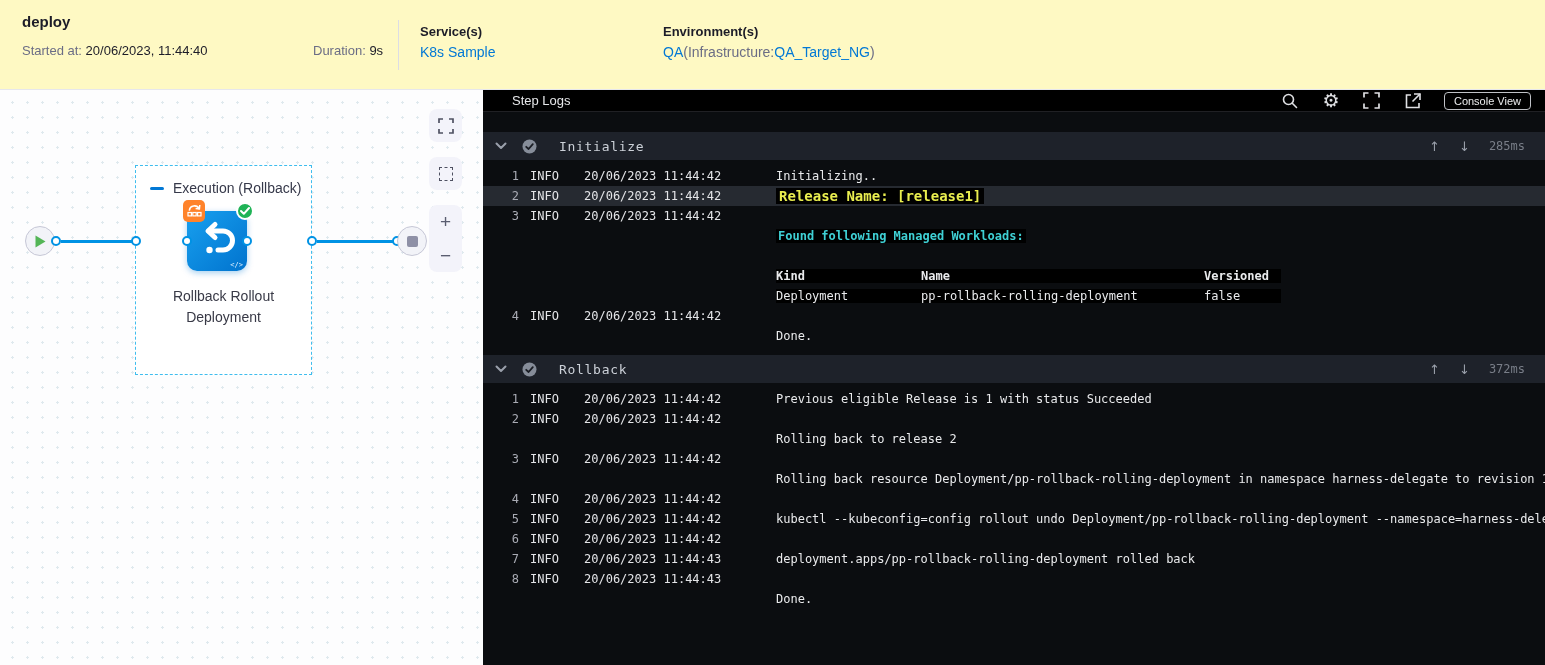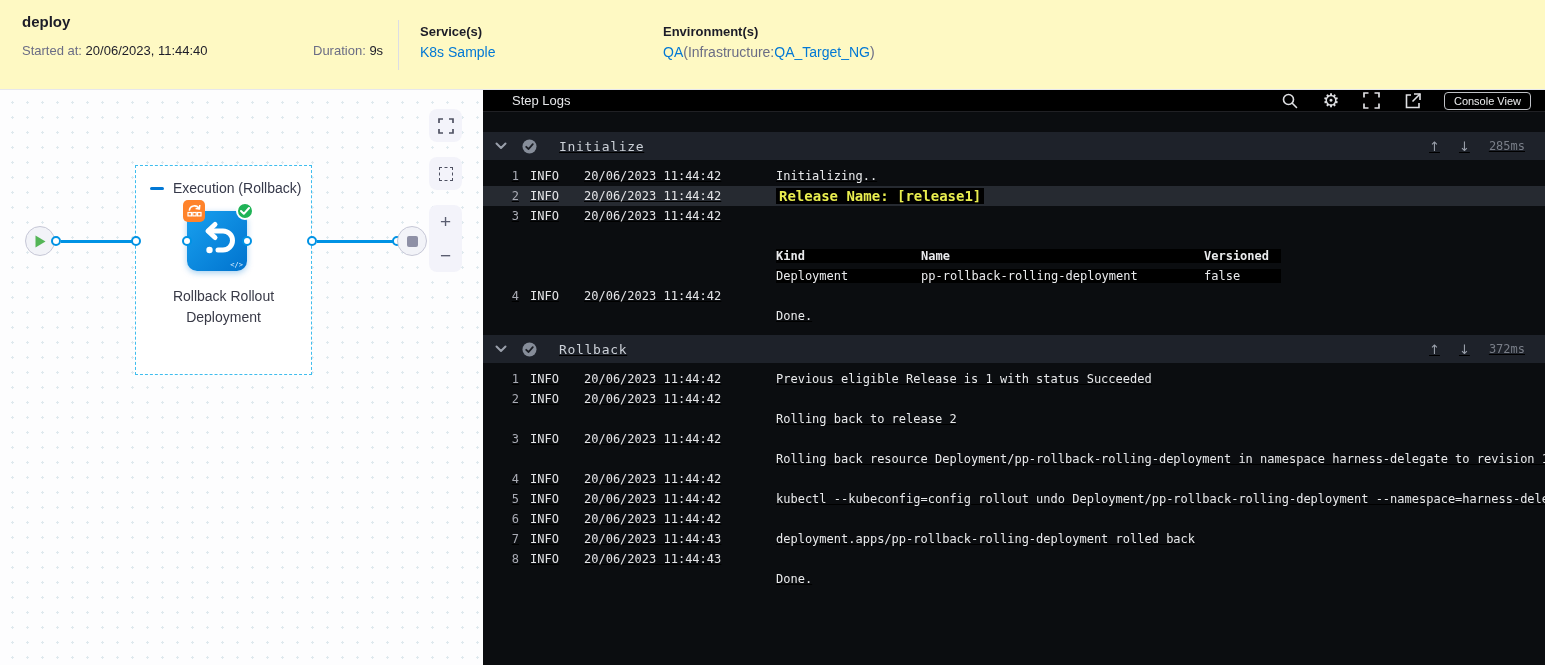--- a/index.html
+++ b/index.html
@@ -66,21 +66,21 @@
     background:#0b0d10; overflow:hidden; }
   .log-topbar { height:22px; background:#000; border-bottom:1px solid #202024;
     display:flex; align-items:center; }
   .log-title { margin-left:29px; font-size:13px; color:#e6e7e9; }
   .log-topbar-right { margin-left:auto; margin-right:14px; display:flex; align-items:center; gap:21px; }
   .tb-icon { color:#dfe0e3; display:flex; align-items:center; justify-content:center; width:20px; height:20px; }
   .gear-glyph { font-size:19px; line-height:1; }
   .console-btn { border:1px solid #bfc1c6; border-radius:4px; padding:2px 9px;
     font-size:11px; color:#ecedee; background:transparent; font-family:"Liberation Sans",sans-serif; }
 
-  .log-body { padding-top:20px; font-family:"DejaVu Sans Mono", monospace; font-size:12px;text-decoration:underline; }
+  .log-body { padding-top:20px; font-family:"DejaVu Sans Mono", monospace; font-size:12px; }
   .sec-header { height:28px; background:#1e222a; display:flex; align-items:center; color:#ccd1d8; }
   .log-section + .log-section .sec-header { margin-top:5px; }
   .chev { margin-left:12px; width:12px; display:flex; align-items:center; }
   .chev.collapsed svg { transform:rotate(-90deg); }
   .check-wrap { margin-left:15px; display:flex; align-items:center; }
   .sec-title { margin-left:22px; font-size:13px; letter-spacing:0.7px; }
   .sec-right { margin-left:auto; margin-right:20px; display:flex; align-items:center; gap:19px; }
   .arr { color:#9aa0ab; font-size:13px; font-family:"DejaVu Sans", sans-serif; }
   .sec-dur { color:#797e88; font-size:12px; }
 
@@ -246,20 +246,21 @@
             <span class="sec-right">
               <span class="arr">↑</span>
               <span class="arr">↓</span>
               <span class="sec-dur">285ms</span>
             </span>
           </div>
           <div class="sec-lines">
             <div class="log-line"><span class="c-num">1</span><span class="c-level">INFO</span><span class="c-time">20/06/2023 11:44:42</span><span class="c-msg"><span>Initializing..</span></span></div>
             <div class="log-line highlight"><span class="c-num">2</span><span class="c-level">INFO</span><span class="c-time">20/06/2023 11:44:42</span><span class="c-msg"><span class="msg-yellow">Release Name: [release1]</span></span></div>
             <div class="log-line"><span class="c-num">3</span><span class="c-level">INFO</span><span class="c-time">20/06/2023 11:44:42</span><span class="c-msg"></span></div>
+            <div class="log-line"><span class="c-num"></span><span class="c-level"></span><span class="c-time"></span><span class="c-msg"><span class="msg-cyan">Found following Managed Workloads:</span></span></div>
             <div class="log-line"><span class="c-num"></span><span class="c-level"></span><span class="c-time"></span><span class="c-msg"></span></div>
             <div class="log-line"><span class="c-num"></span><span class="c-level"></span><span class="c-time"></span><span class="c-msg"><span class="tbl hdr"><span class="t-c0">Kind</span><span class="t-c1">Name</span><span class="t-c2">Versioned</span></span></span></div>
             <div class="log-line"><span class="c-num"></span><span class="c-level"></span><span class="c-time"></span><span class="c-msg"><span class="tbl"><span class="t-c0">Deployment</span><span class="t-c1">pp-rollback-rolling-deployment</span><span class="t-c2">false</span></span></span></div>
             <div class="log-line"><span class="c-num">4</span><span class="c-level">INFO</span><span class="c-time">20/06/2023 11:44:42</span><span class="c-msg"></span></div>
             <div class="log-line"><span class="c-num"></span><span class="c-level"></span><span class="c-time"></span><span class="c-msg"><span>Done.</span></span></div>
           </div>
         </div>
         <div class="log-section">
           <div class="sec-header">
             <span class="chev">

